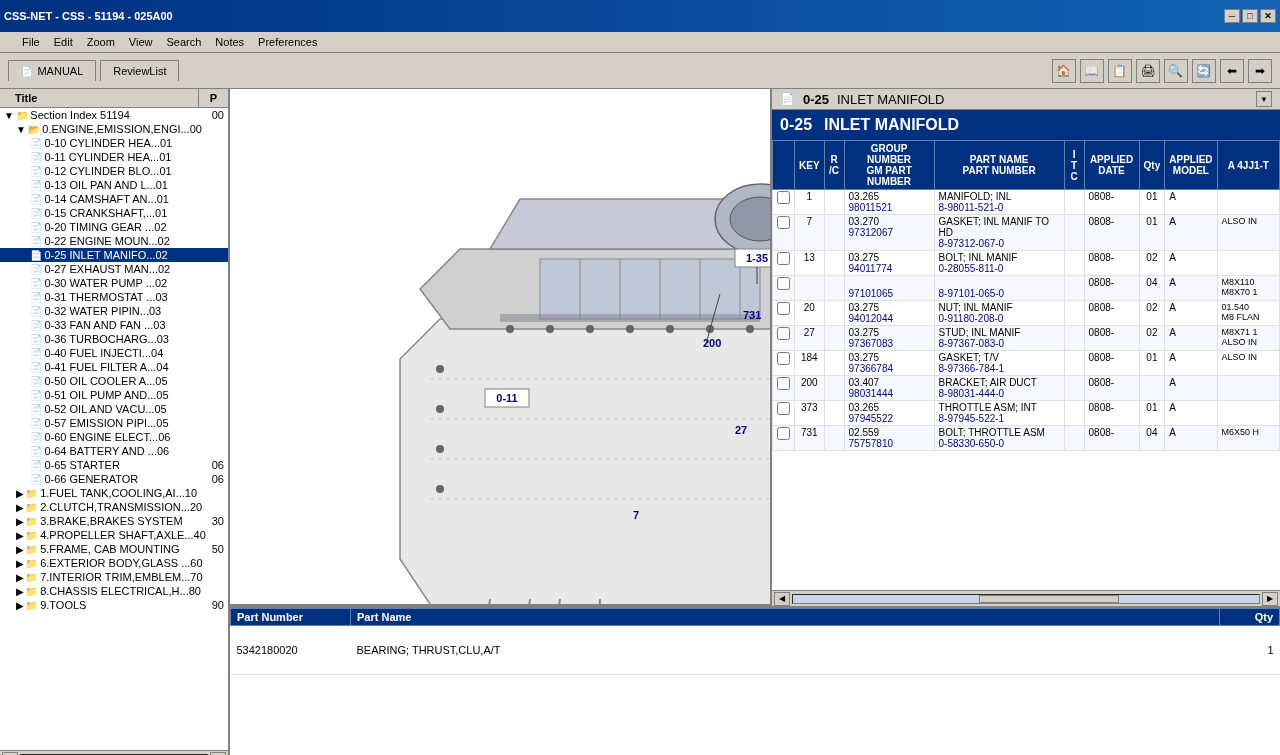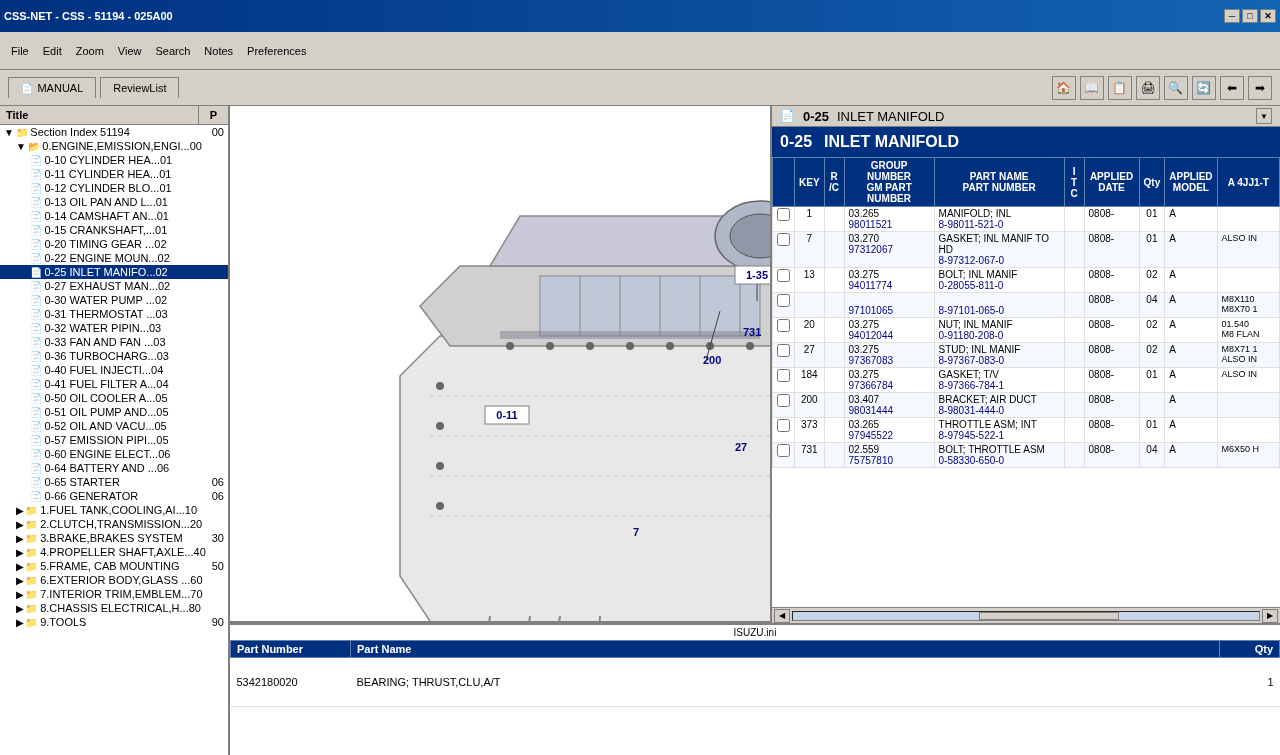--- a/index.html
+++ b/index.html
@@ -24,24 +24,24 @@
       border: 1px solid #808080;
       font-size: 9px;
       display: flex; align-items: center; justify-content: center;
       cursor: pointer;
       color: #000;
     }
 
     
     .menu-bar {
       background: #d4d0c8;
-      height: 38px;
-      display: flex;
-      align-items: center;
-      padding: 0 5px;
+      height: 21px;
+      display: flex;
+      align-items: center;
+      padding: 0 16px;
       border-bottom: 1px solid #808080;
       gap: 2px;
     }
     .menu-item {
       padding: 2px 6px;
       font-size: 11px;
       cursor: pointer;
       color: #000;
     }
 
@@ -91,20 +91,21 @@
       display: flex;
       flex-direction: column;
       overflow: hidden;
     }
     .tree-header {
       background: #d4d0c8;
       display: flex;
       border-bottom: 1px solid #808080;
       font-weight: bold;
       font-size: 11px;
+      padding-left: 9px;
     }
     .tree-header-title {
       flex: 1;
       padding: 3px 6px;
     }
     .tree-header-p {
       width: 30px;
       padding: 3px 4px;
       text-align: center;
       border-left: 1px solid #808080;
@@ -848,21 +849,20 @@
           <div class="scroll-btn">◀</div>
           <div class="parts-scroll-track">
             <div class="parts-scroll-thumb"></div>
           </div>
           <div class="scroll-btn">▶</div>
         </div>
       </div>
     </div>
 
     <div class="bottom-panel">
-      <div class="bottom-isuzu">ISUZU.ini</div>
       <div class="bottom-table">
         <table class="bottom-tbl">
           <thead>
             <tr>
               <th style="width:120px;">Part Number</th>
               <th>Part Name</th>
               <th style="width:60px; text-align:right;">Qty</th>
             </tr>
           </thead>
           <tbody id="bottom-tbody">

